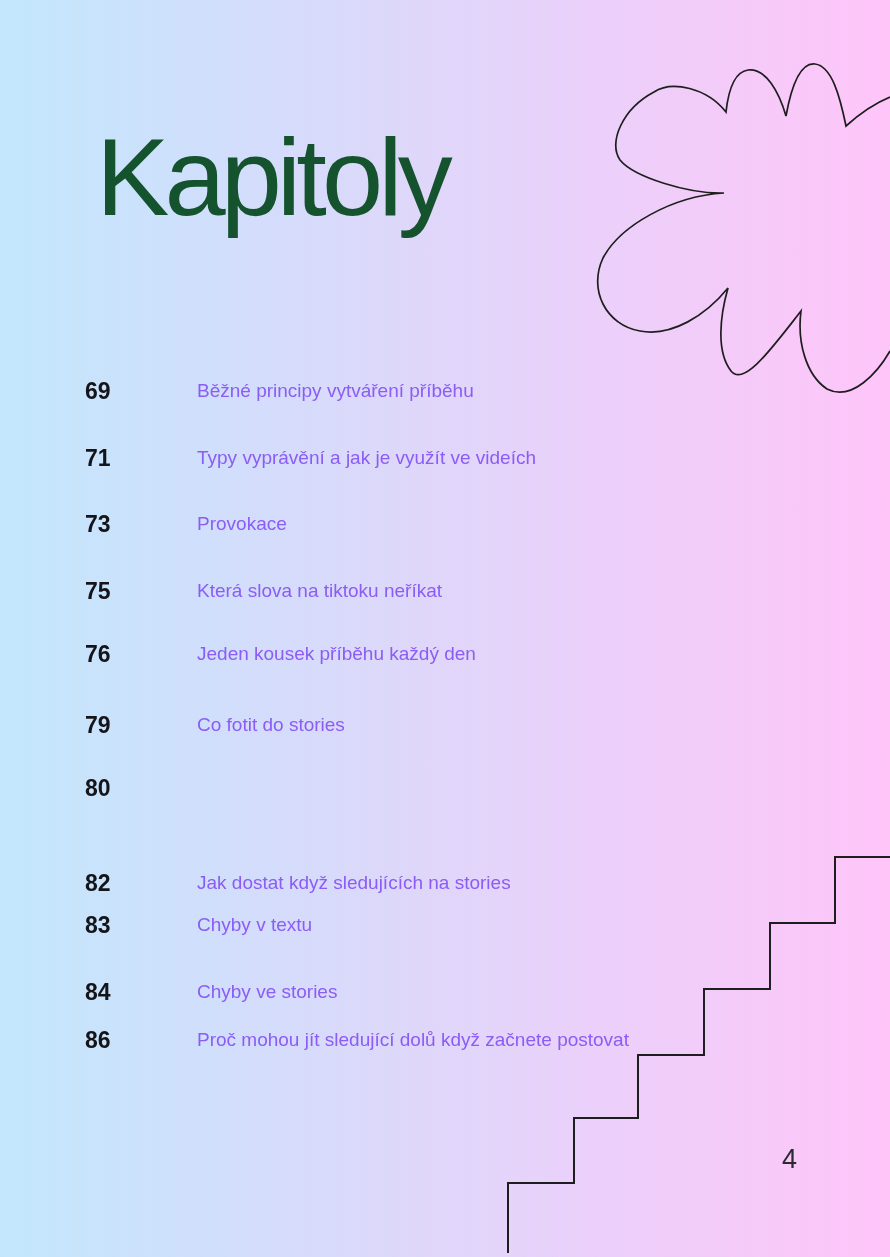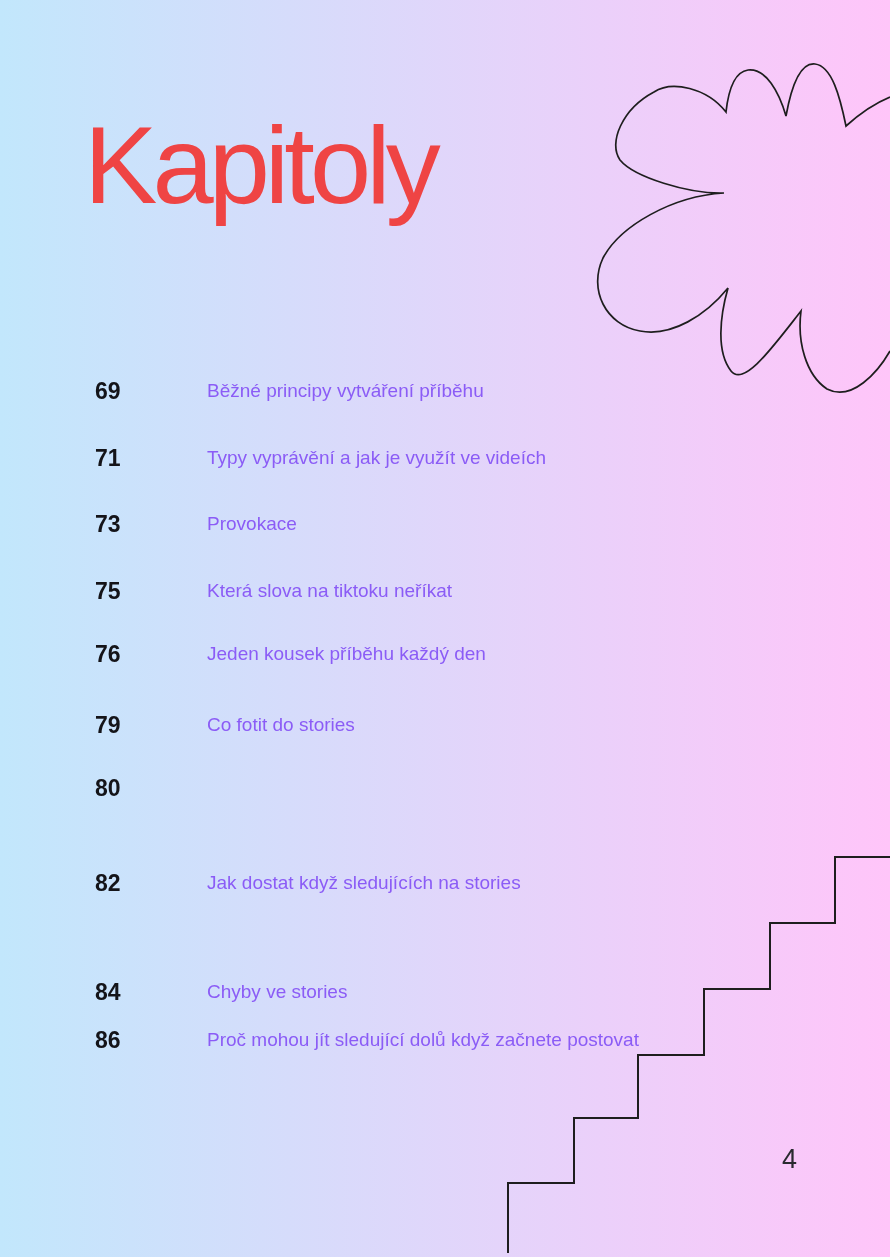--- a/index.html
+++ b/index.html
@@ -30,32 +30,31 @@
     pointer-events: none;
   }
   .decor-svg path {
     fill: none;
     stroke: var(--shape-stroke, #1e1e1e);
   }
   .page-title {
     position: absolute;
     left: 84px;
     top: 104px;
-    margin: 0;
+    margin: 12px;
     font-size: 110px;
     font-weight: 300;
     letter-spacing: -0.045em;
     line-height: 1.1;
-    color: #ef4444;
+    color: #14532d;
     white-space: nowrap;
   }
   .toc {
     position: absolute;
     inset: 0;
-    margin-left: 10px;
   }
   .toc-row {
     position: absolute;
     left: 85px;
     display: flex;
     align-items: center;
   }
   .toc-num {
     width: 112px;
     flex-shrink: 0;
@@ -141,20 +140,24 @@
 
     <div class="toc-row" style="top:775px">
       <span class="toc-num">80</span>
     </div>
 
     <div class="toc-row" style="top:867px">
       <span class="toc-num">82</span>
       <span class="toc-title">Jak dostat když sledujících na stories</span>
     </div>
 
+    <div class="toc-row" style="top:909px">
+      <span class="toc-num">83</span>
+      <span class="toc-title">Chyby v textu</span>
+    </div>
 
     <div class="toc-row" style="top:976px">
       <span class="toc-num">84</span>
       <span class="toc-title">Chyby ve stories</span>
     </div>
 
     <div class="toc-row" style="top:1024px">
       <span class="toc-num">86</span>
       <span class="toc-title">Proč mohou jít sledující dolů když začnete postovat</span>
     </div>

